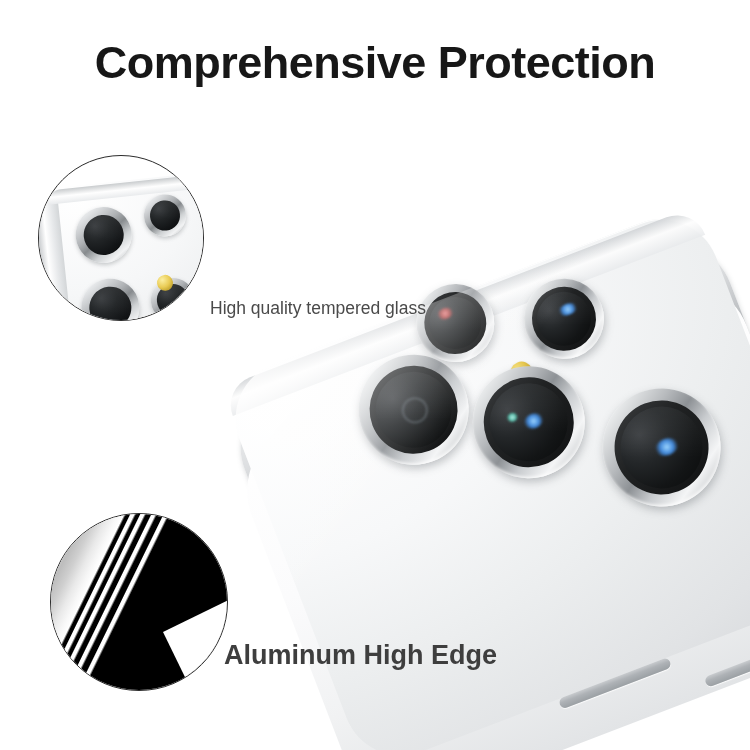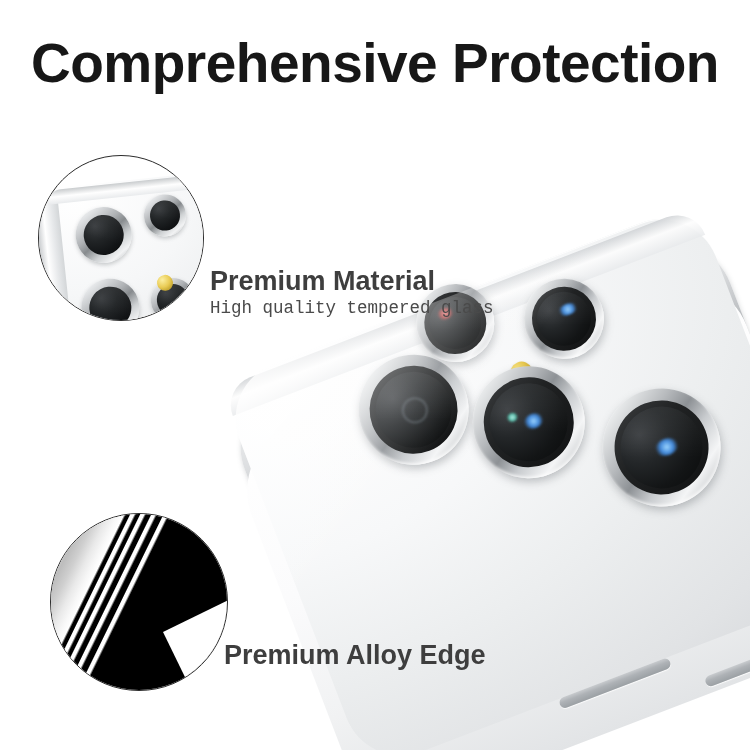--- a/index.html
+++ b/index.html
@@ -19,21 +19,21 @@
 
   
   #headline {
     position: absolute;
     left: 0;
     top: 36px;
     width: 750px;
     text-align: center;
     font-family: "Liberation Sans", sans-serif;
     font-weight: bold;
-    font-size: 55px;
+    font-size: 45px;
     letter-spacing: -0.5px;
     color: #171717;
     line-height: 54px;
     white-space: nowrap;
   }
 
   
   #hero {
     position: absolute;
     left: 255px;
@@ -320,21 +320,21 @@
     position: absolute;
     font-family: "Liberation Sans", sans-serif;
     font-size: 27px;
     font-weight: bold;
     color: #3e3e3e;
     white-space: nowrap;
     line-height: 31px;
   }
   .callout-sub {
     position: absolute;
-    font-family: Liberation Mono, monospace;
+    font-family: Liberation Sans, sans-serif;
     font-size: 17.5px;
     font-weight: normal;
     color: #4a4a4a;
     white-space: nowrap;
     line-height: 22px;
   }
   #material-title { left: 210px; top: 266px; }
   #material-sub   { left: 210px; top: 297px; }
   #alloy-title    { left: 224px; top: 640px; }
   #alloy-sub      { left: 224px; top: 671px; }
@@ -418,23 +418,22 @@
       </div>
 
       <div class="macro-lens" style="left:120px; top:102px; width:44px; height:44px;">
         <div class="mglass" style="left:6px; top:6px; width:32px; height:32px;"></div>
       </div>
 
       <div id="macro-flash"></div>
     </div>
   </div>
 
-  <div class="callout-title" id="material-title">Premium Material</div>
   <div class="callout-sub" id="material-sub">High quality tempered glass</div>
 
   <div class="callout-circle" id="circle-alloy">
     <div id="alloy-art"></div>
     <div id="alloy-bottom"></div>
   </div>
 
-  <div class="callout-title" id="alloy-title">Premium Alloy Edge</div>
+  <div class="callout-title" id="alloy-title">Aluminum High Edge</div>
 
 </div>
 
 </body></html>

